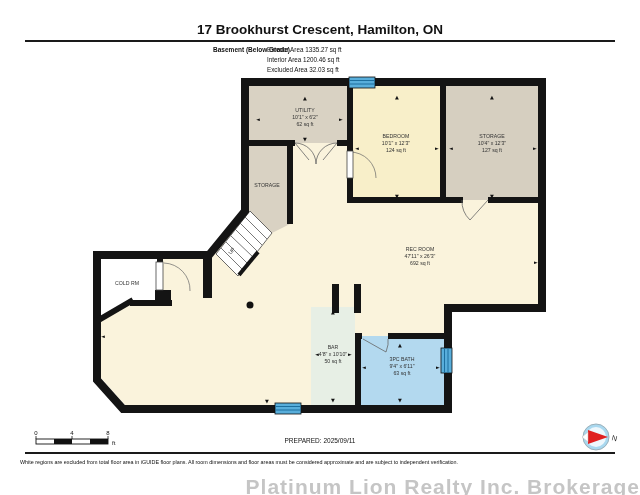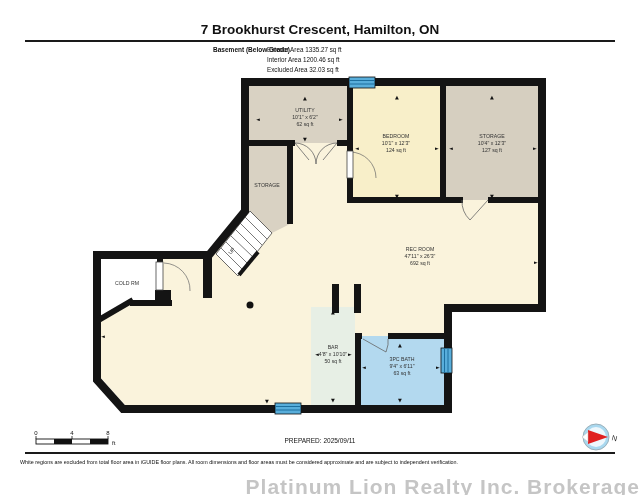--- a/index.html
+++ b/index.html
@@ -17,21 +17,21 @@
   #watermark{top:461px;left:0;right:0;text-align:right;font-size:21px;font-weight:bold;
              color:rgba(178,178,178,0.75);letter-spacing:1px;margin-top:14px;}
   svg text{font-family:"Liberation Sans",sans-serif;}
   .room-label{font-size:5.2px;fill:#333;}
   .arrow{font-size:5px;fill:#111;font-family:"DejaVu Sans",sans-serif;}
   .tick{font-size:6px;fill:#111;}
 </style>
 </head>
 <body>
 
-<div class="abs" id="title">7 Brookhurst Crescent, Hamilton, ON</div>
+<div class="abs" id="title">17 Brookhurst Crescent, Hamilton, ON</div>
 <div class="abs rule" id="rule-top"></div>
 
 <div class="abs" id="floor-label">Basement (Below Grade)</div>
 <div class="abs area-line" style="top:46px;">Exterior Area 1335.27 sq ft</div>
 <div class="abs area-line" style="top:56px;">Interior Area 1200.46 sq ft</div>
 <div class="abs area-line" style="top:66px;">Excluded Area 32.03 sq ft</div>
 
 <svg class="abs" style="top:0;left:0;" width="640" height="495" viewBox="0 0 640 495">
 
   <polygon points="249,86 538,86 538,304 444,304 444,405 125,405 101,378 101,259 209,259 248,212" fill="#faf3dc"></polygon>

